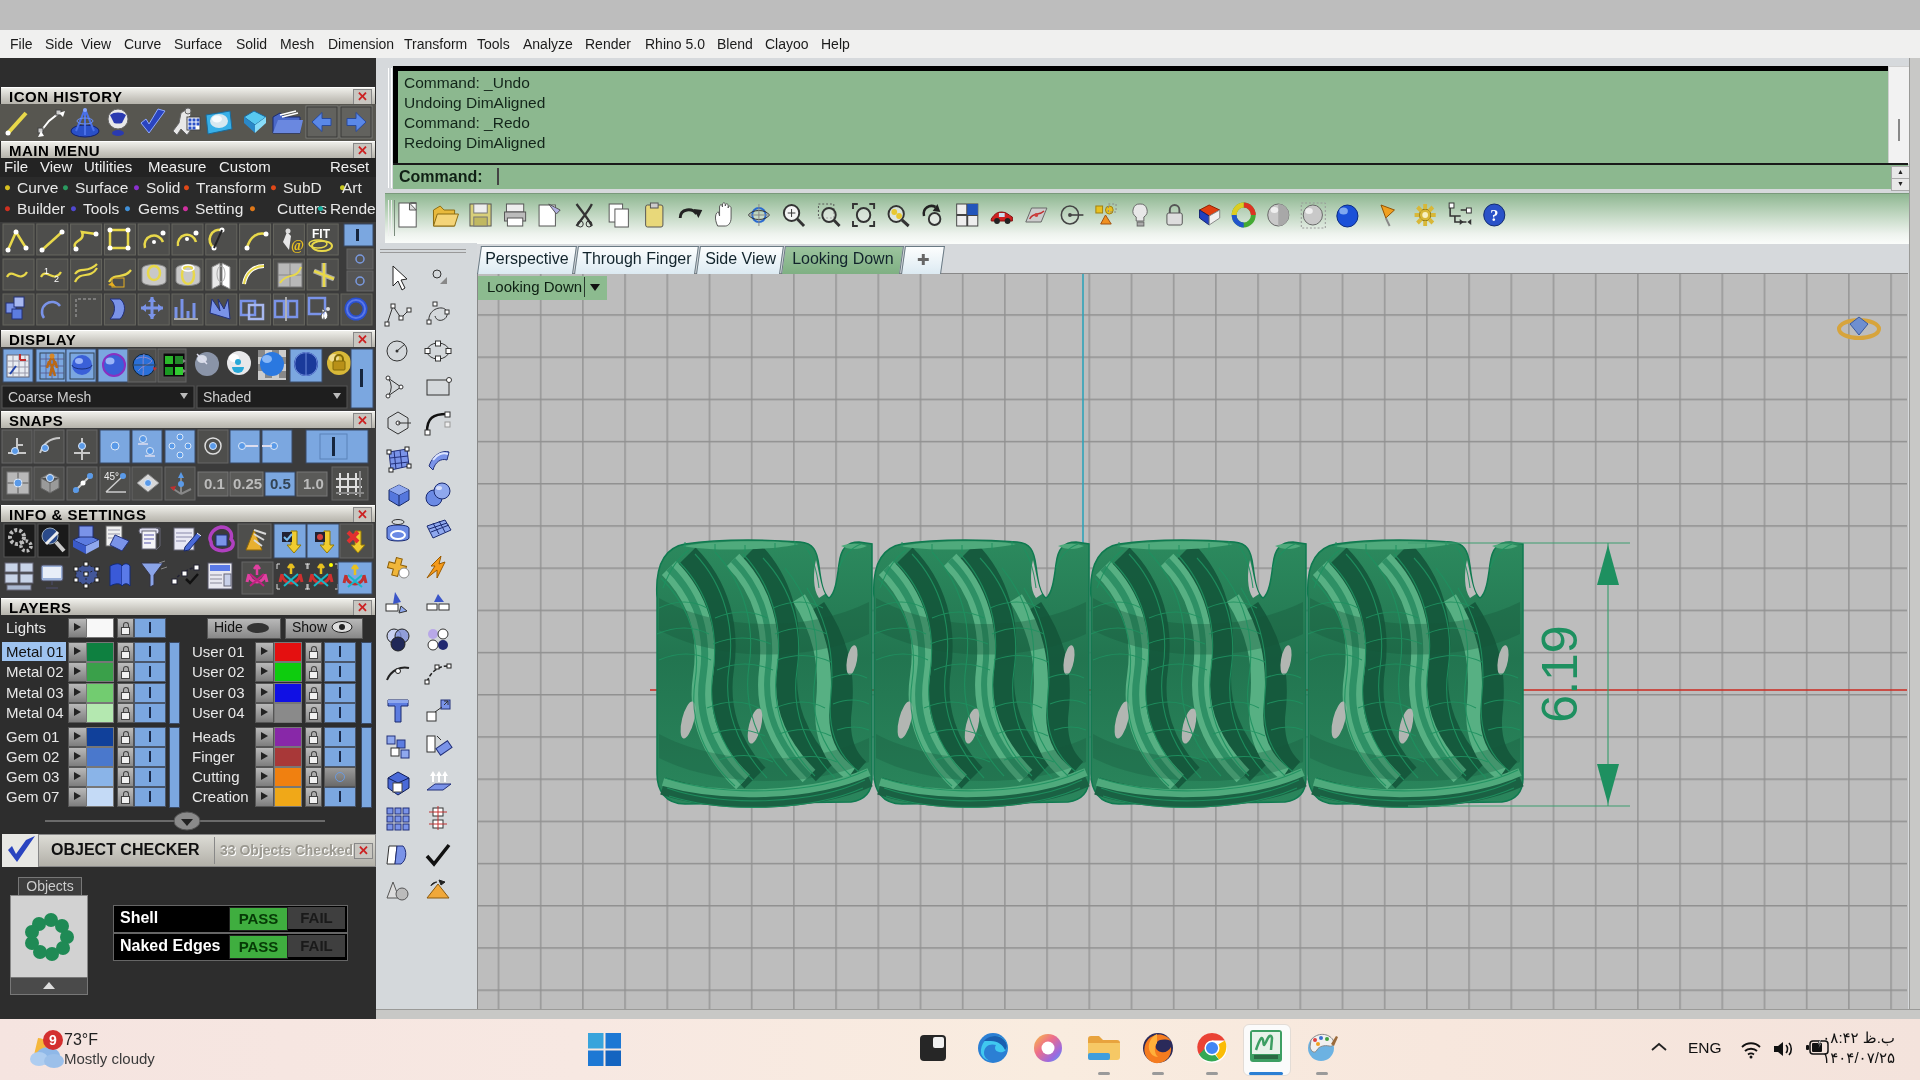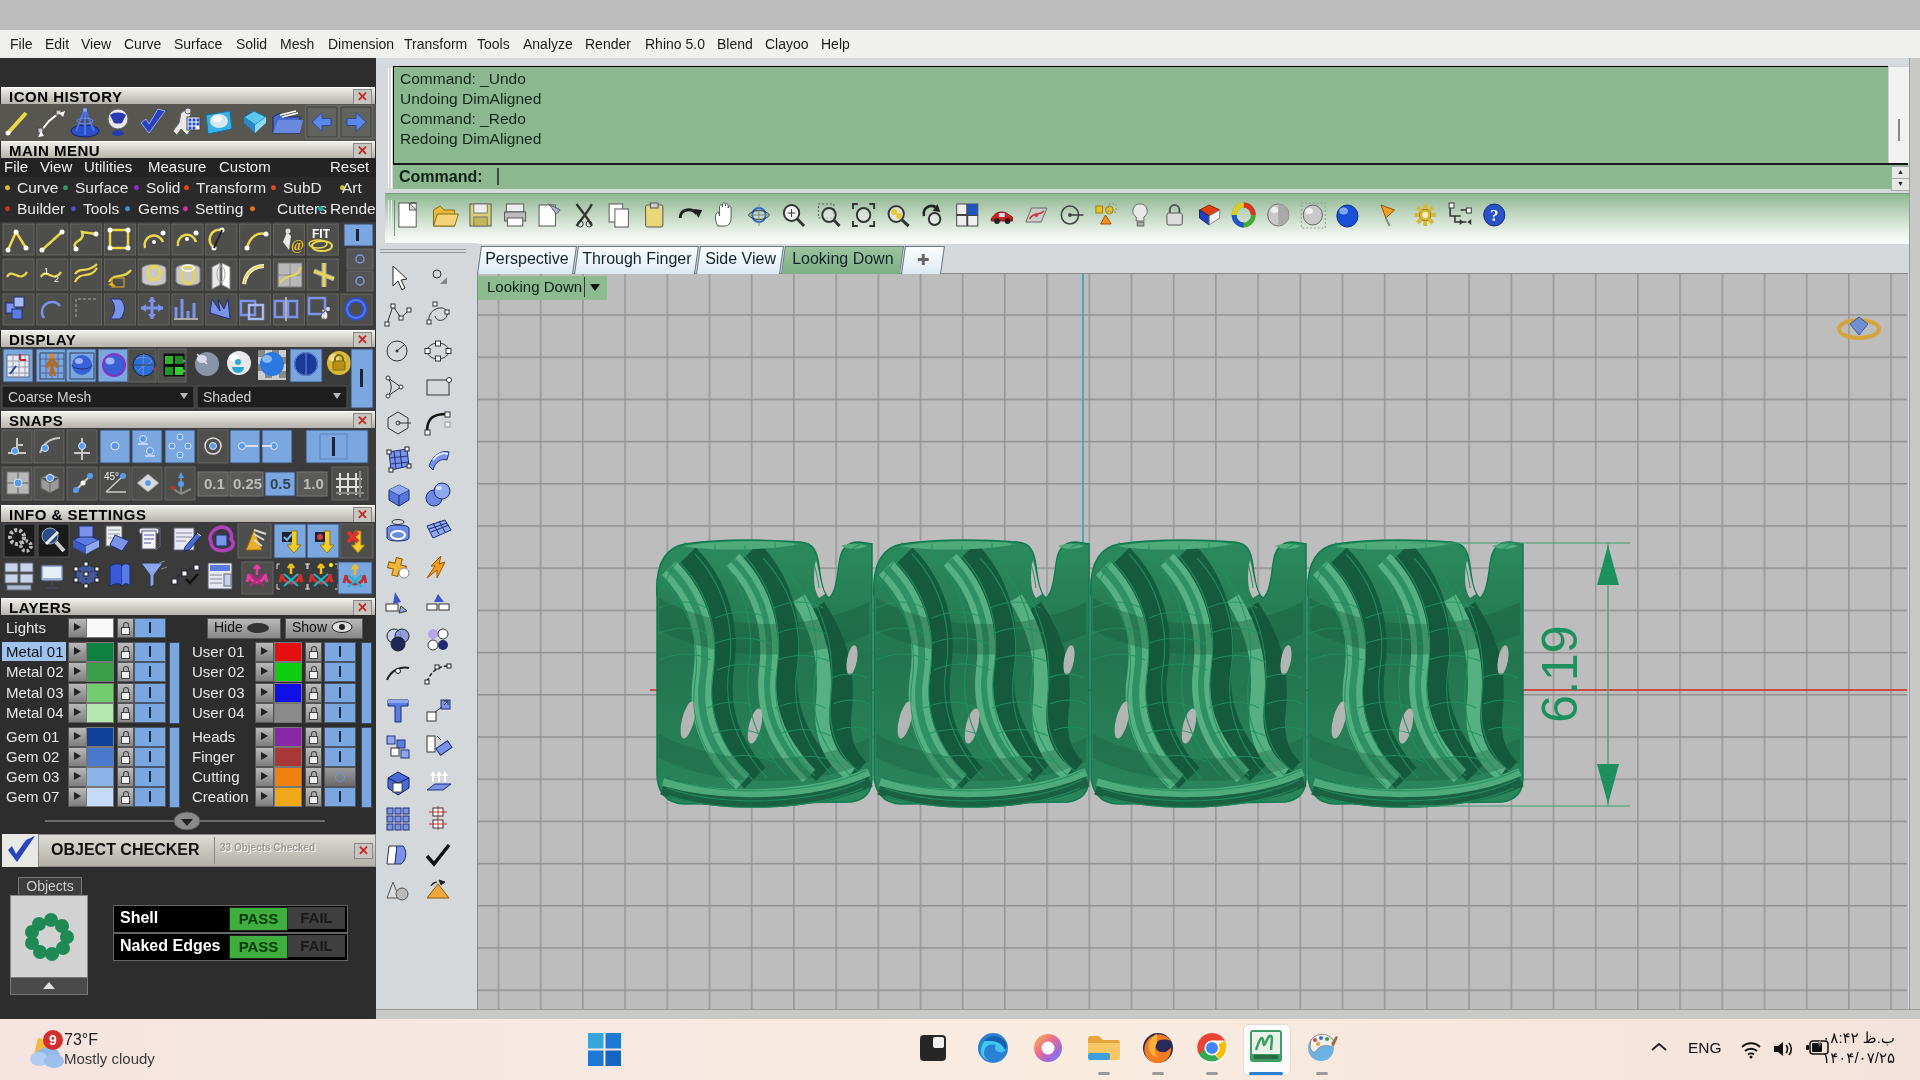--- a/index.html
+++ b/index.html
@@ -21,21 +21,21 @@
 .lbtn:after{content:"";position:absolute;left:5px;top:4px;border-left:7px solid #222;border-top:4px solid transparent;border-bottom:4px solid transparent;}
 .lsw{position:absolute;width:26px;height:18px;border:1px solid #777;}
 .llock{position:absolute;width:15px;height:18px;background:linear-gradient(#bdbdbd,#8a8a8a);border:1px solid #555;}
 .llock:after{content:"";position:absolute;left:3px;top:8px;width:7px;height:6px;background:#f0f0f0;border:1px solid #444;}
 .llock:before{content:"";position:absolute;left:5px;top:3px;width:4px;height:5px;border:1.5px solid #444;border-bottom:none;border-radius:3px 3px 0 0;}
 .ltog{position:absolute;width:30px;height:18px;background:#7ba7e0;border:1px solid #49566b;}
 .ltog:after{content:"";position:absolute;left:14px;top:3px;width:2px;height:11px;background:#1a2a4a;}
 
 #rightbg{left:376px;top:58px;width:1544px;height:961px;background:#d6d9dc;}
 #cmdblock{left:385px;top:64px;width:1524px;height:126px;background:#d6d9dc;}
-#cmdhist{position:absolute;left:8px;top:2px;width:1495px;height:97px;background:#8cb88f;border:1px solid #000000;}
+#cmdhist{position:absolute;left:8px;top:2px;width:1495px;height:97px;background:#8cb88f;border:5px solid #000000;}
 #cmdhist .t{position:absolute;left:6px;font-size:15.5px;color:#13251a;}
 #cmdscroll{position:absolute;left:1503px;top:2px;width:20px;height:97px;background:#f2f2f2;border:1px solid #cfcfcf;}
 #cmdthumb{position:absolute;left:9px;top:52px;width:2px;height:22px;background:#888;}
 #cmdsep{position:absolute;left:8px;top:99px;width:1515px;height:2px;background:#1a1a1a;}
 #cmdprompt{position:absolute;left:8px;top:101px;width:1515px;height:24px;background:#8cb88f;}
 #cmdprompt b{position:absolute;left:6px;top:3px;font-size:16px;color:#102015;}
 .spin{position:absolute;width:17px;height:11px;background:#e8e8e8;border:1px solid #aaa;font-size:7px;line-height:10px;text-align:center;color:#222;}
 
 #toolbar{left:385px;top:193px;width:1524px;height:50px;background:linear-gradient(#8fb792,#b9d2ba 35%,#eef3ee 80%,#fbfdfb);border-top:1px solid #7a9a7c;}
 
@@ -51,21 +51,21 @@
 
 #taskbar{left:0;top:1019px;width:1920px;height:61px;background:linear-gradient(90deg,#f5e4e0,#f7e8e2 30%,#f9ecdf 55%,#f7e7dd 75%,#f4e3dc);}
 #borderR{left:1909px;top:58px;width:11px;height:961px;background:#c8c8c6;border-left:1px solid #9a9a98;}
 #borderB{left:376px;top:1009px;width:1544px;height:10px;background:#c8c8c6;border-top:1px solid #9a9a98;}
 </style>
 </head>
 <body>
 <div id="stage">
   <div class="abs" id="menubar">
     <div class="menuitem" style="left:10px">File</div>
-    <div class="menuitem" style="left:45px">Edit</div>
+    <div class="menuitem" style="left:45px">Side</div>
     <div class="menuitem" style="left:81px">View</div>
     <div class="menuitem" style="left:124px">Curve</div>
     <div class="menuitem" style="left:174px">Surface</div>
     <div class="menuitem" style="left:236px">Solid</div>
     <div class="menuitem" style="left:280px">Mesh</div>
     <div class="menuitem" style="left:328px">Dimension</div>
     <div class="menuitem" style="left:404px">Transform</div>
     <div class="menuitem" style="left:477px">Tools</div>
     <div class="menuitem" style="left:523px">Analyze</div>
     <div class="menuitem" style="left:585px">Render</div>
@@ -835,21 +835,21 @@
         <path d="M9,8 l12,0 -6,7 z" fill="#222"></path>
       </svg>
     <div class="abs" style="left:0;top:776px;width:376px;height:33px;background:#2d2d2d;">
       <svg class="abs" style="left:2px;top:0px" width="36" height="33">
           <rect width="36" height="33" fill="#e8e8e4"></rect>
           <path d="M6,16 L15,28 L33,2 L24,6 L14,20 L10,12 Z" fill="#2a44c0"></path>
         </svg>
       <div class="abs" style="left:38px;top:0;width:336px;height:31px;background:linear-gradient(#dddcd6,#b2b0a8);border:1px solid #888;">
         <b style="position:absolute;left:12px;top:6px;font-size:16px;color:#111;">OBJECT CHECKER</b>
         <span style="position:absolute;left:175px;top:2px;width:1px;height:27px;background:#888"></span>
-        <b style="position:absolute;left:181px;top:7px;font-size:10px;color:#9a9890;text-shadow:1px 1px 0 #fff;white-space:nowrap;">33  Objects Checked</b>
+        <b style="position:absolute;left:181px;top:7px;font-size:14px;color:#9a9890;text-shadow:1px 1px 0 #fff;white-space:nowrap;">33  Objects Checked</b>
         <span class="phx" style="right:2px;top:8px;">✕</span>
       </div>
     </div>
     <div class="abs" style="left:10px;top:819px;width:78px;height:120px;">
       <div class="abs" style="left:8px;top:0;width:62px;height:18px;background:#3d3d3d;border:1px solid #777;color:#ccc;font-size:14px;text-align:center;">Objects</div>
       <div class="abs" style="left:0;top:18px;width:76px;height:82px;background:#d2d2d2;border:1px solid #888;">
         <svg width="76" height="82">
             <g fill="#1f8a55">
               <circle cx="28" cy="28" r="7"></circle>
               <circle cx="40" cy="24" r="7"></circle>

